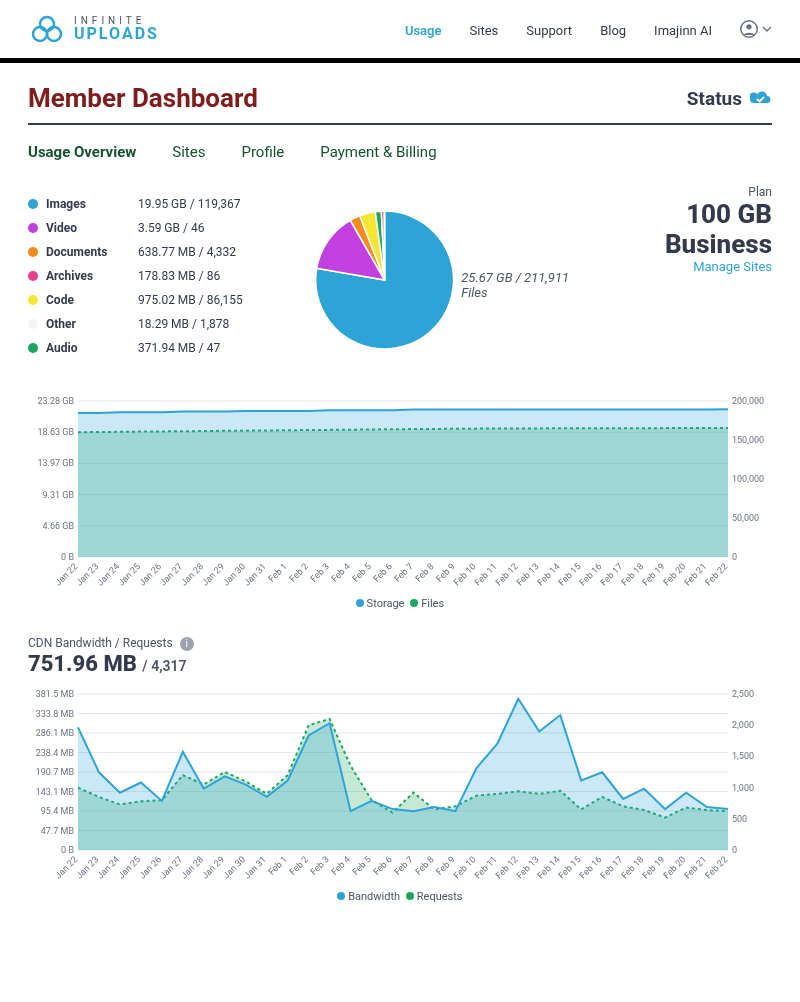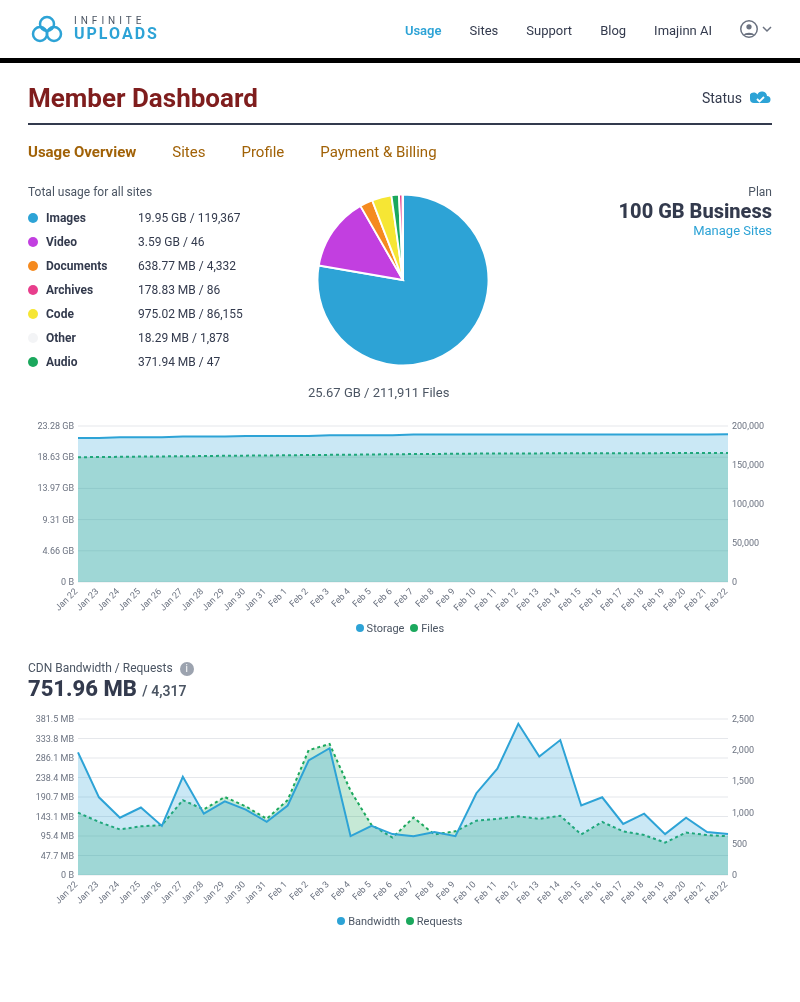--- a/index.html
+++ b/index.html
@@ -8,36 +8,36 @@
 .logo { display: flex; align-items: center; gap: 8px; }
 .logo-text { display: flex; flex-direction: column; line-height: 1; letter-spacing: 4px; font-size: 10px; color: #4b5563; }
 .logo-text .bot { color: #2DA3D6; font-weight: 700; font-size: 16px; letter-spacing: 2px; }
 .nav { display: flex; align-items: flex-end; gap: 28px; font-size: 13px; }
 .nav a { color: #333a4d; text-decoration: none; cursor: pointer; }
 .nav a.active { color: #2DA3D6; font-weight: 600; }
 .user-menu { display: flex; align-items: center; gap: 4px; color: #6b7280; cursor: pointer; }
 .page { padding: 20px 28px 40px; }
 .page-head { display: flex; justify-content: space-between; align-items: center; border-bottom: 2px solid #333a4d; padding-bottom: 10px; margin-bottom: 18px; }
 .page-title { font-size: 26px; font-weight: 700; color: #7f1d1d; }
-.status { display: flex; align-items: center; gap: 8px; font-weight: 400; font-size: 14px; }
+.status { display: flex; align-items: center; gap: 8px; font-weight: 700; font-size: 19px; }
 .tabs { display: flex; gap: 36px; font-size: 15px; margin-bottom: 24px; }
-.tabs a { color: #a16207; text-decoration: none; cursor: pointer; }
+.tabs a { color: #14532d; text-decoration: none; cursor: pointer; }
 .tabs a.active { font-weight: 700; }
 .overview { display: flex; gap: 20px; margin-bottom: 18px; }
 .col-left { width: 260px; }
-.col-mid { flex: 1; display: flex; flex-direction: column; align-items: flex-start; }
+.col-mid { flex: 1; display: flex; flex-direction: row; align-items: center; font-style: italic; }
 .col-right { width: 180px; text-align: right; }
 .small-label { font-size: 12px; color: #4b5563; }
 .big-num { font-size: 22px; font-weight: 800; color: #333a4d; }
 .big-num .sub { font-size: 14px; font-weight: 600; color: #4b5563; }
 .legend-list { margin-top: 12px; display: grid; grid-template-columns: 110px 1fr; row-gap: 10px; font-size: 12px; }
 .legend-cat { display: flex; align-items: center; gap: 8px; font-weight: 700; }
 .dot { width: 10px; height: 10px; border-radius: 50%; display: inline-block; }
 .pie-caption { margin-top: 10px; font-size: 13px; color: #4b5563; }
-.plan-name { font-size: 20px; font-weight: 800; }
+.plan-name { font-size: 26px; font-weight: 800; }
 .manage { color: #2DA3D6; font-size: 13px; cursor: pointer; }
 .chart-wrap { margin-top: 10px; }
 .chart-wrap svg { display: block; }
 .chart-legend { display: flex; justify-content: center; gap: 6px; font-size: 11px; color: #4b5563; margin-top: 4px; }
 .chart-legend .dot { width: 8px; height: 8px; }
 .section-gap { margin-top: 26px; }
 .info-icon { display: inline-flex; width: 14px; height: 14px; border-radius: 50%; background: #9ca3af; color: #fff; font-size: 10px; align-items: center; justify-content: center; margin-left: 4px; }
 .axis-text { font-size: 9px; fill: #6b7280; }
 </style>
 </head>
@@ -90,21 +90,20 @@
 
   <div class="tabs">
     <a class="active">Usage Overview</a>
     <a>Sites</a>
     <a>Profile</a>
     <a>Payment &amp; Billing</a>
   </div>
 
   <div class="overview">
     <div class="col-left">
-      <div class="small-label">Total usage for all sites</div>
       <div class="legend-list" id="cat-list">
           <div class="legend-cat">
             <span class="dot" style="background:#2DA3D6"></span>
             <span>Images</span>
           </div>
           <div>19.95 GB / 119,367</div>
           <div class="legend-cat">
             <span class="dot" style="background:#C23FE0"></span>
             <span>Video</span>
           </div>

